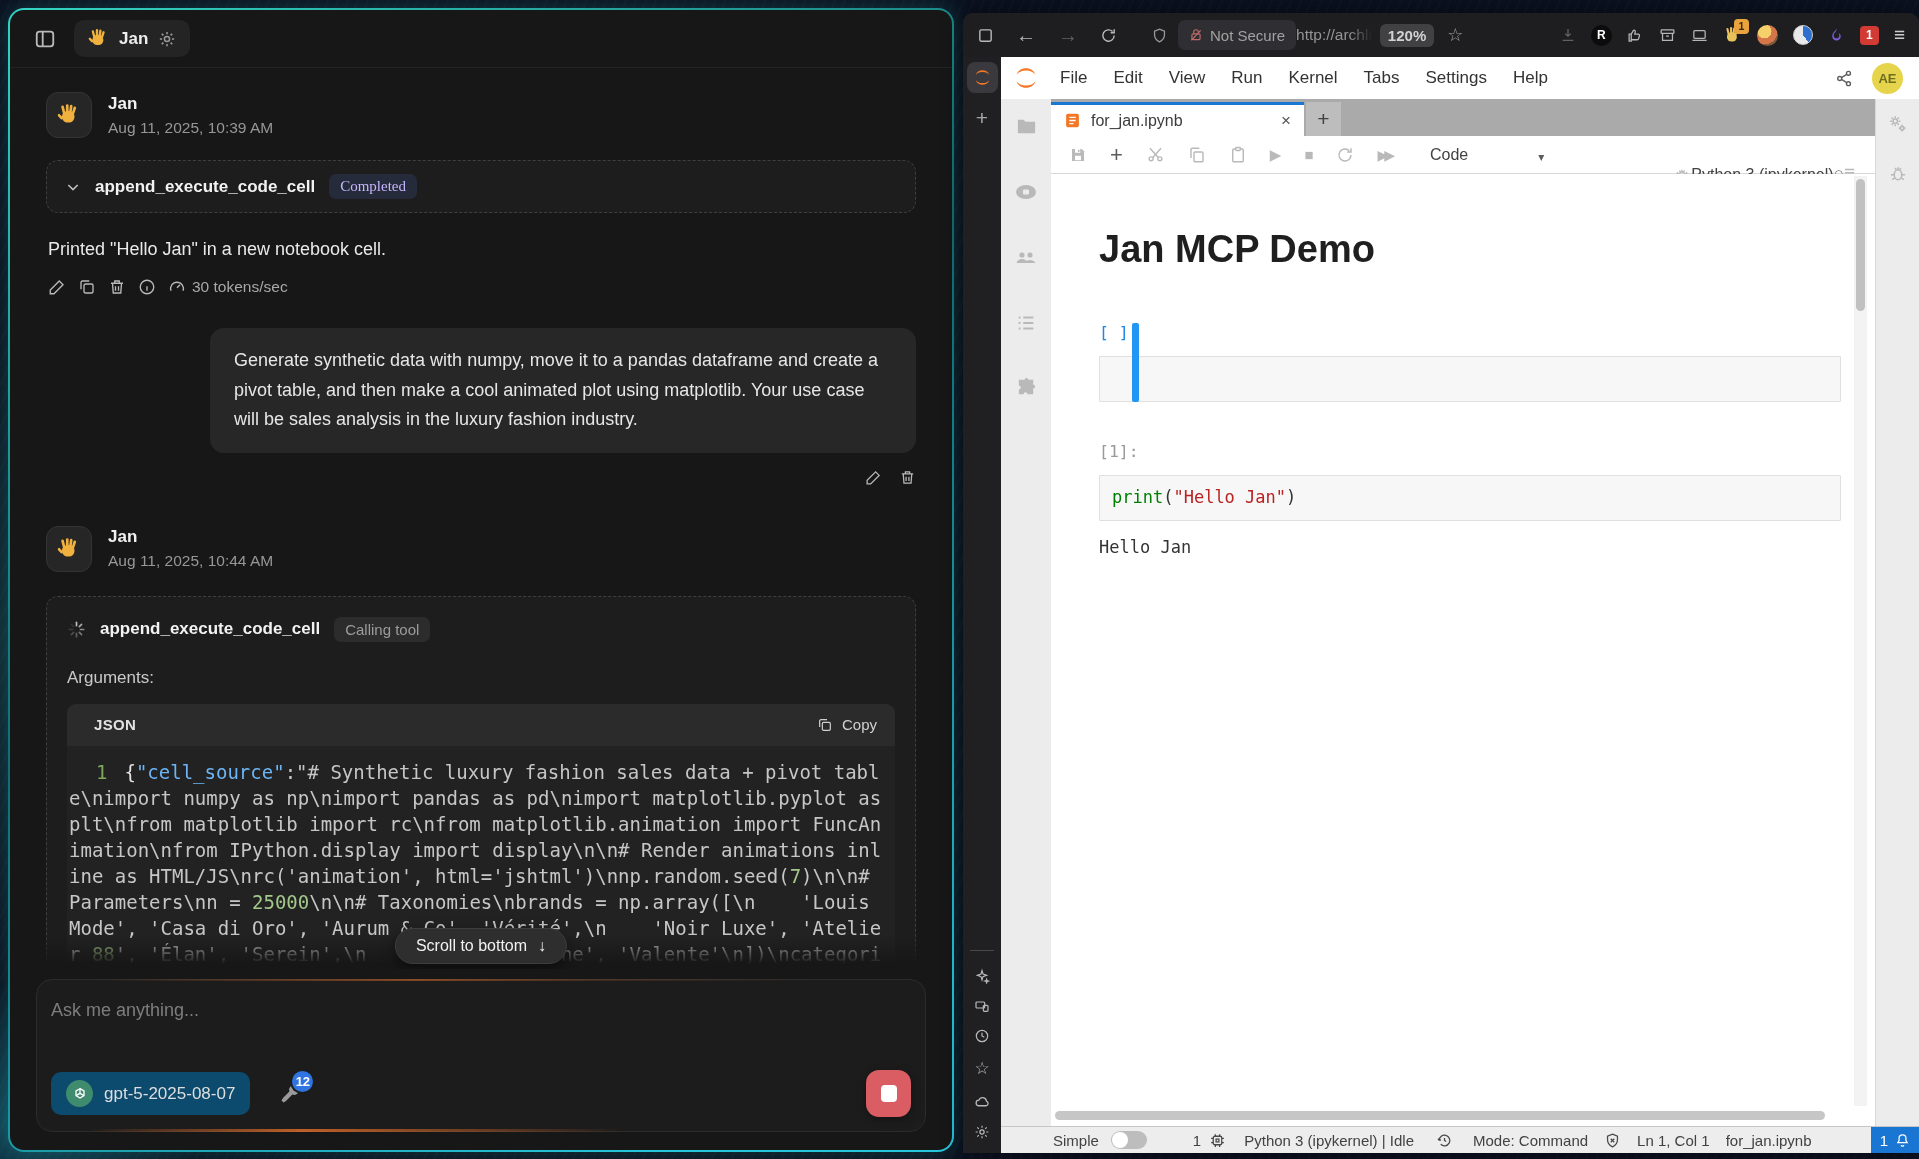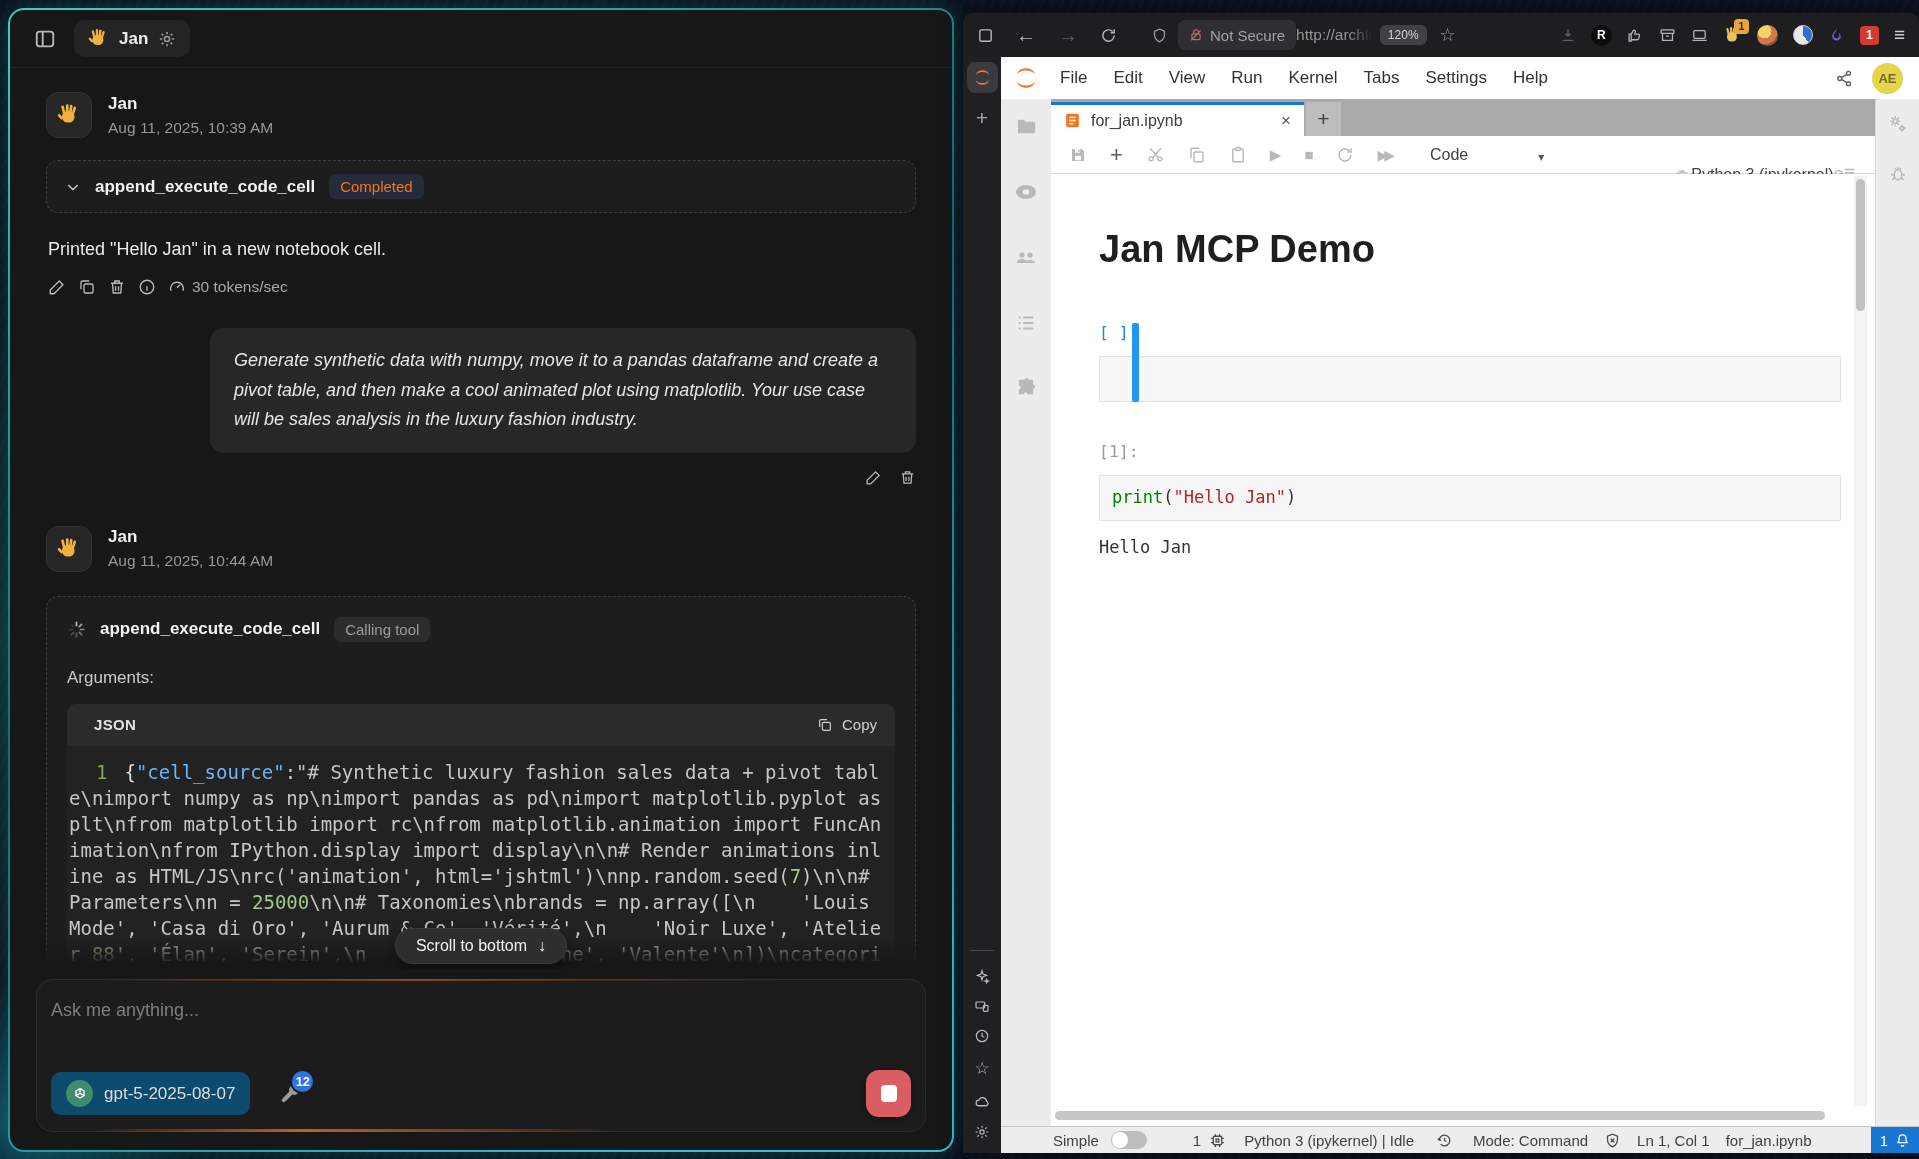--- a/index.html
+++ b/index.html
@@ -30,26 +30,26 @@
   .jan-chat{flex:1 1 auto;min-height:0;position:relative;padding:14px 36px 0;overflow:hidden;}
   .msg-head{display:flex;gap:16px;align-items:center;margin-top:10px;}
   .avatar{width:46px;height:46px;flex:0 0 46px;border-radius:12px;background:#262626;border:1px solid #343434;display:flex;align-items:center;justify-content:center;}
   .msg-name{font-size:17px;font-weight:700;color:#f1f1f1;}
   .msg-time{font-size:15.5px;color:#979797;margin-top:5px;}
   .tool-box{border:1px dashed #3f3f3f;border-radius:12px;background:#1d1d1d;}
   .tool-box.collapsed{margin-top:22px;padding:13px 18px;display:flex;align-items:center;gap:14px;}
   .tool-box.expanded{margin-top:24px;padding:20px 20px 20px 20px;}
   .tool-title{font-size:17px;font-weight:700;color:#f2f2f2;}
   .badge{font-size:15px;border-radius:7px;padding:4px 11px;}
-  .badge-completed{color:#f97316;background:rgba(91,136,238,.14);}
+  .badge-completed{color:#c4b5fd;background:rgba(91,136,238,.14);font-family:Liberation Serif, serif;}
   .badge-calling{color:#9c9c9c;background:#2c2c2c;}
   .assistant-text{margin:26px 0 18px 2px;font-size:18px;color:#e9e9e9;}
   .actions{display:flex;align-items:center;gap:12px;color:#9c9c9c;margin-left:2px;}
   .tokens{font-size:15.5px;color:#a8a8a8;margin-left:-6px;}
-  .user-bubble{margin-left:auto;margin-top:32px;max-width:706px;background:#272727;border-radius:14px;padding:18px 24px;font-size:18px;line-height:1.64;color:#e6e6e6;font-style:italic;}
+  .user-bubble{margin-left:auto;margin-top:32px;max-width:706px;background:#272727;border-radius:14px;padding:18px 24px;font-size:18px;line-height:1.64;color:#e6e6e6;}
   .bubble-actions{display:flex;justify-content:flex-end;gap:17px;margin-top:16px;color:#9c9c9c;}
   .msg-head.second{margin-top:40px;}
   .tool-row{display:flex;align-items:center;gap:14px;margin-bottom:26px;}
   .arguments-label{font-size:17px;color:#c9c9c9;margin-bottom:16px;}
   .code-card{border-radius:9px;overflow:hidden;background:#222222;}
   .code-head{height:42px;background:#2b2b2b;display:flex;align-items:center;padding:0 18px 0 27px;}
   .code-lang{font-size:15px;font-weight:700;color:#e3e3e3;letter-spacing:.3px;}
   .copy-btn{margin-left:auto;display:flex;gap:9px;align-items:center;color:#d0d0d0;font-size:15px;cursor:pointer;}
   .code-body{font-family:"DejaVu Sans Mono",monospace;font-size:19px;line-height:26px;color:#c6c6c6;padding:13px 13px 18px 2px;white-space:pre-wrap;word-break:break-all;}
   .ln{color:#7fa85c;padding:0 17px 0 27px;}
@@ -76,21 +76,21 @@
 
   
   .browser-window{position:absolute;left:963px;top:13px;width:956px;height:1140px;border-radius:10px 10px 0 0;overflow:hidden;display:flex;flex-direction:column;background:#202124;box-shadow:0 0 20px rgba(0,0,0,.5);}
   .chrome-bar{height:44px;flex:0 0 44px;background:#1e1e21;display:flex;align-items:center;padding:0 14px;color:#c7c7c7;}
   .chrome-left{display:flex;align-items:center;gap:22px;}
   .addr-shield{margin-left:34px;color:#9a9a9a;}
   .addr-pill{margin-left:10px;display:flex;align-items:center;gap:7px;background:#2f2f33;border-radius:7px;height:30px;padding:0 11px;}
   .addr-security{font-size:15px;color:#a2a2a2;}
   .addr-url{font-size:15.5px;color:#949494;max-width:96px;overflow:hidden;white-space:nowrap;
     -webkit-mask-image:linear-gradient(90deg,#000 70%,transparent);mask-image:linear-gradient(90deg,#000 70%,transparent);}
-  .zoom-pill{margin-left:8px;background:#414144;border-radius:6px;padding:3px 8px;font-size:12px;color:#d2d2d2;}
+  .zoom-pill{margin-left:8px;background:#414144;border-radius:6px;padding:3px 8px;font-size:15px;color:#d2d2d2;font-weight:bold;}
   .addr-star{margin-left:13px;font-size:18px;color:#a2a2a2;}
   .chrome-right{margin-left:auto;display:flex;align-items:center;gap:15px;}
   .dim{color:#616161;}
   .r-badge{width:21px;height:21px;border-radius:50%;background:#0c0c0c;color:#fff;font-size:12px;font-weight:700;display:flex;align-items:center;justify-content:center;}
   .ext-hand{position:relative;}
   .mini-badge{position:absolute;top:-7px;right:-7px;min-width:15px;height:15px;border-radius:4px;background:#e8a33d;color:#3a2a00;font-size:10.5px;font-weight:700;display:flex;align-items:center;justify-content:center;padding:0 3px;}
   .avatar-ext{width:21px;height:21px;border-radius:50%;background:radial-gradient(circle at 35% 30%,#f6d06b 0 35%,#d4764a 36% 65%,#7e5a3a 66% 100%);}
   .circle-ext{width:20px;height:20px;border-radius:50%;background:conic-gradient(#2f6fd0 0 40%,#e9e9e9 40% 100%);border:1px solid #cfcfcf;}
   .red-badge{width:19px;height:19px;border-radius:4px;background:#d23b33;color:#fff;font-size:12px;font-weight:700;display:flex;align-items:center;justify-content:center;}
   .burger{font-size:19px;color:#cdcdcd;}

